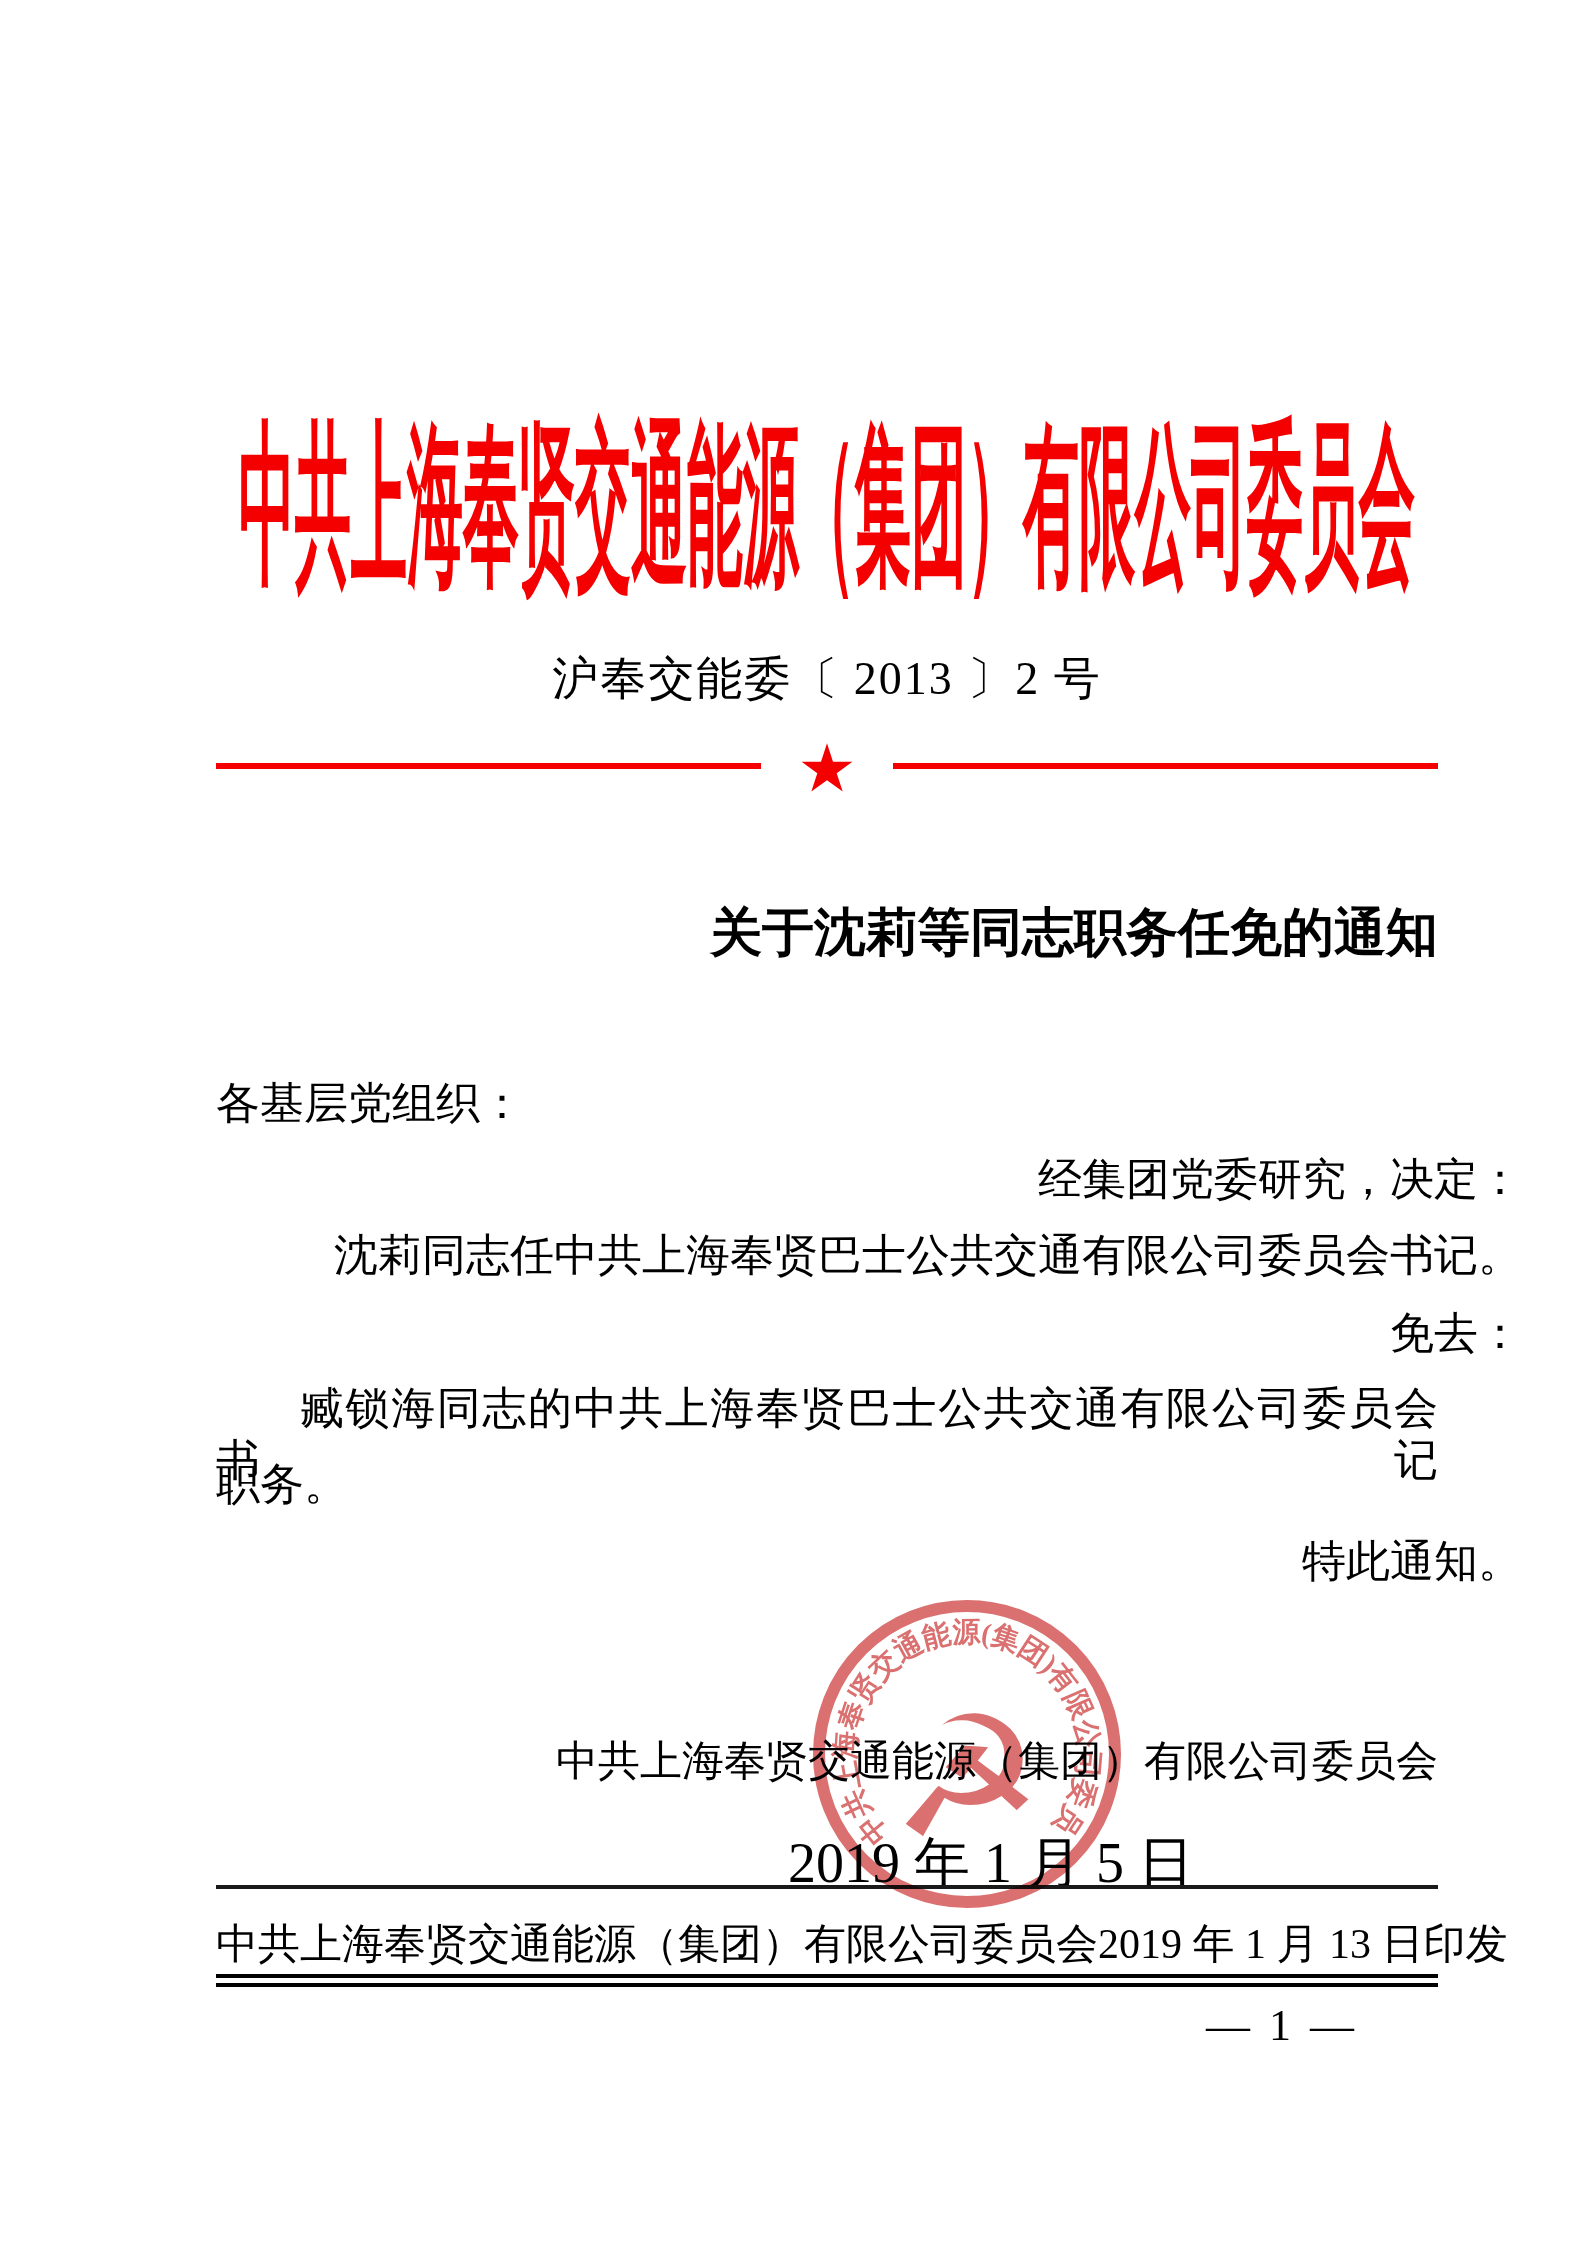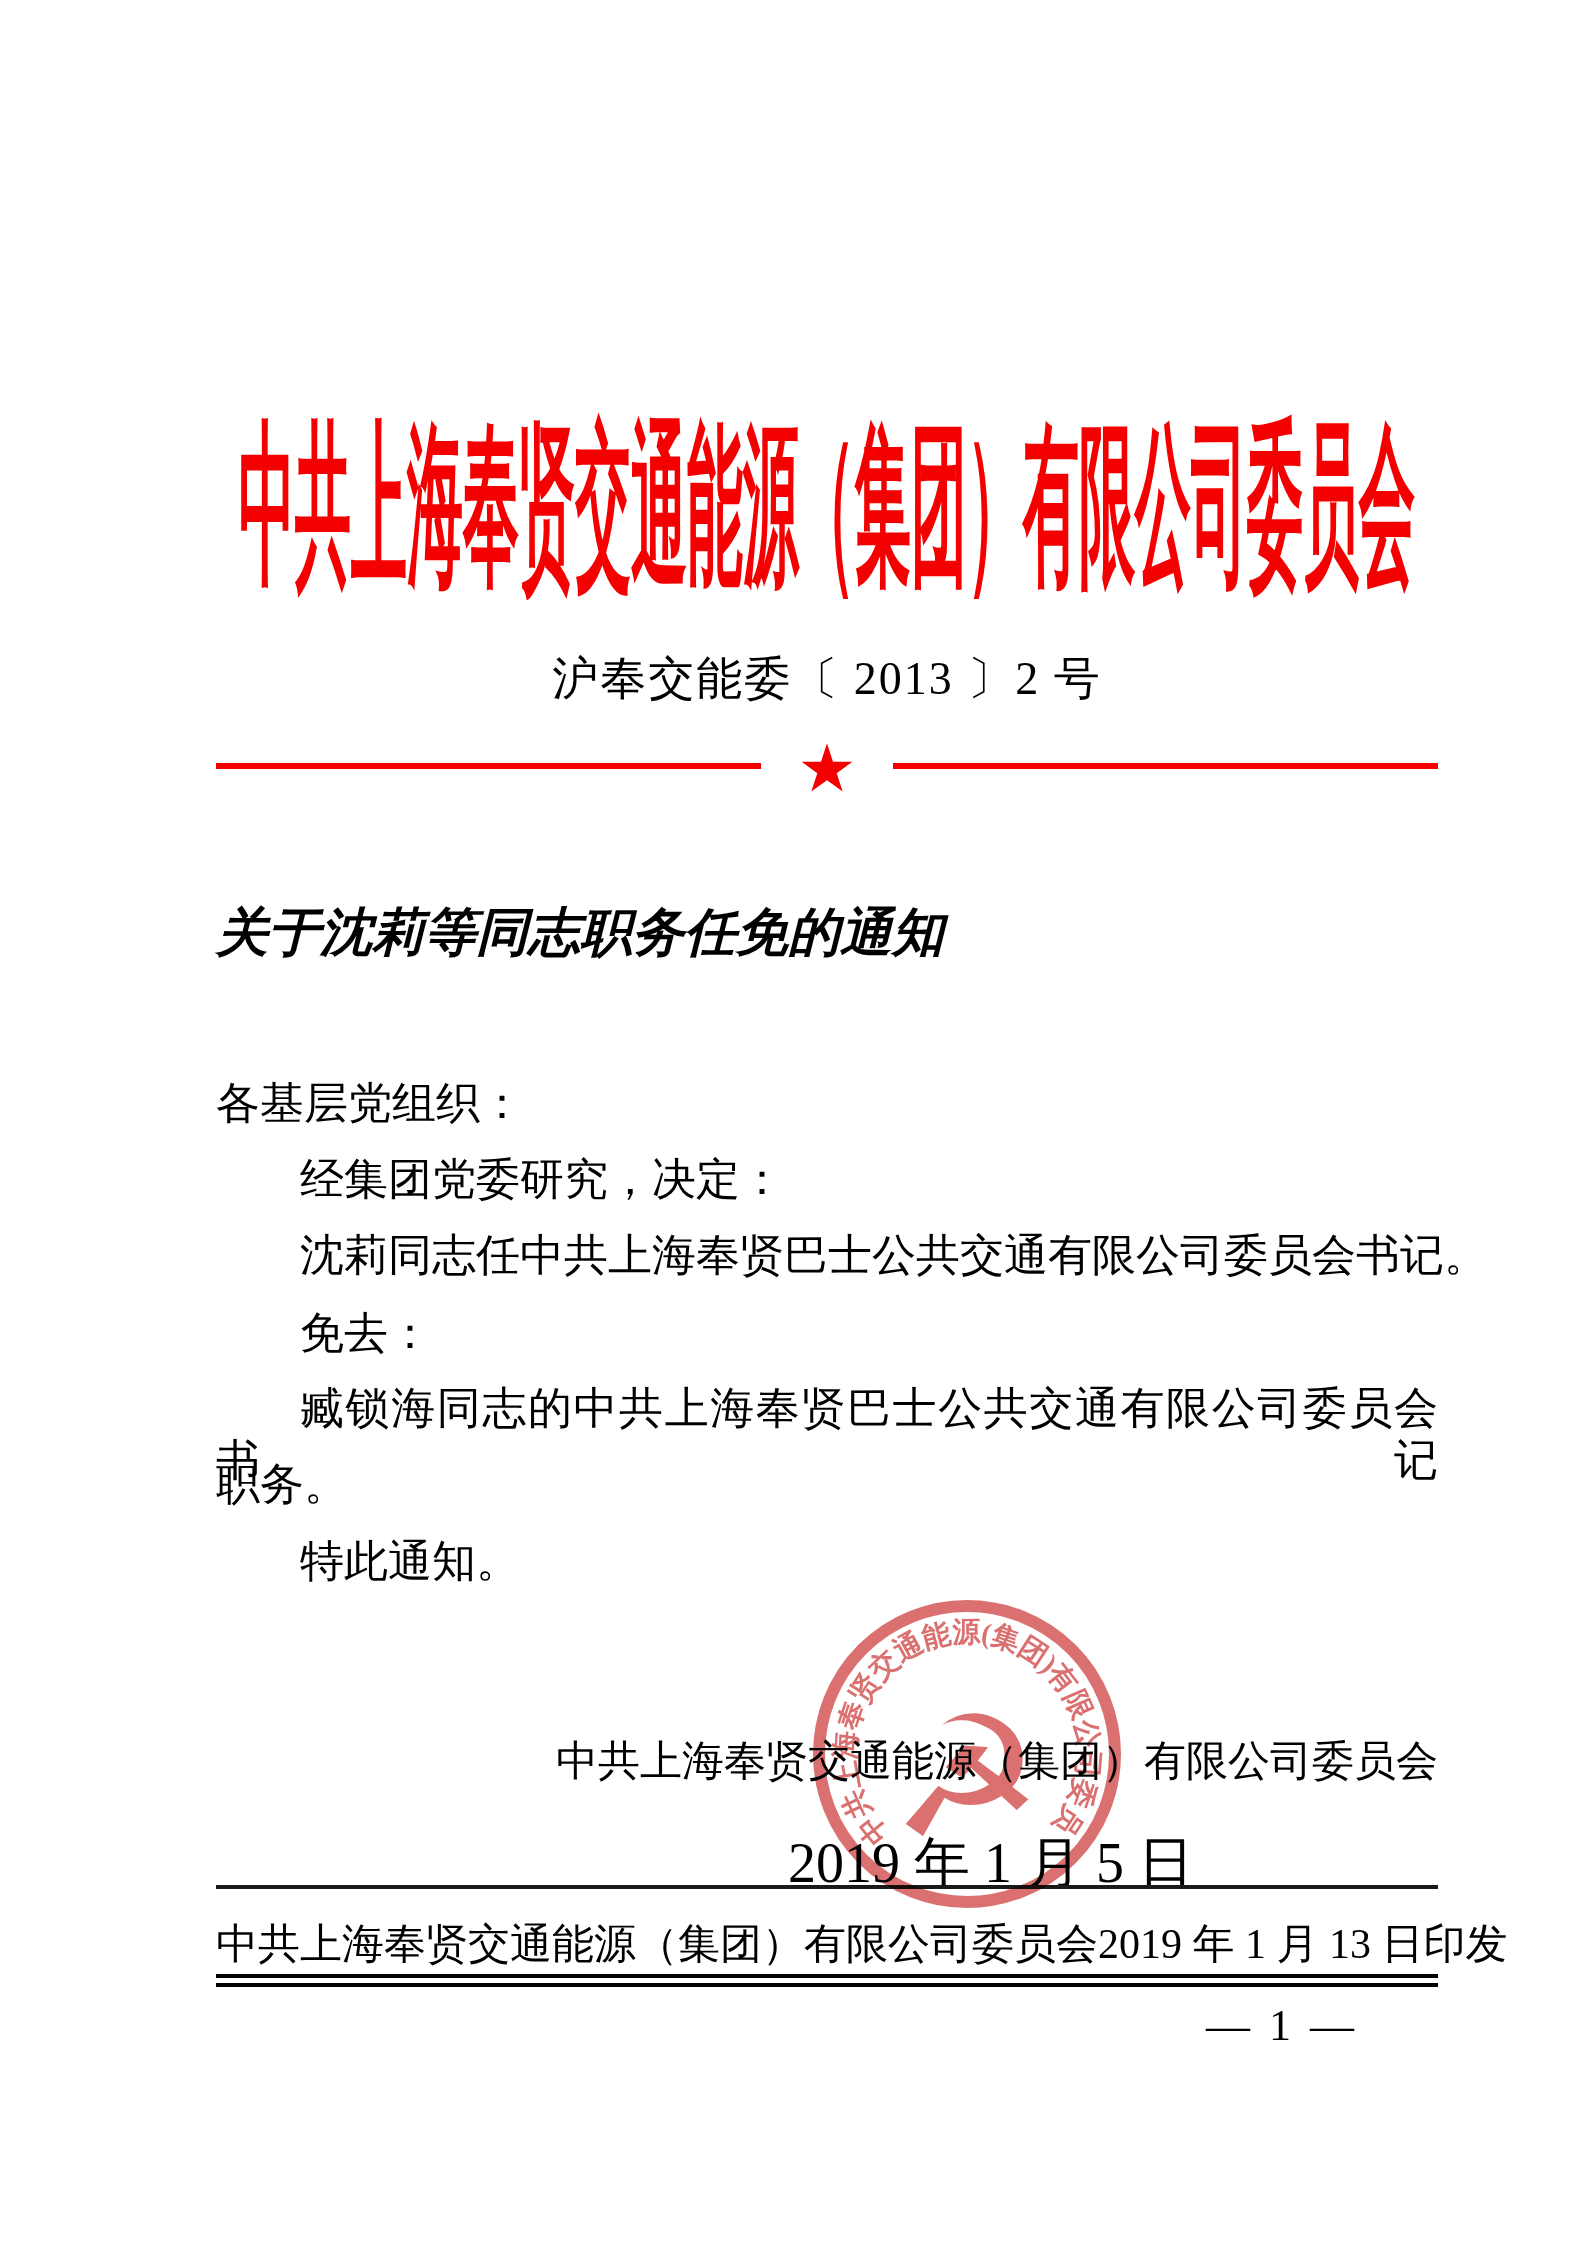--- a/index.html
+++ b/index.html
@@ -25,28 +25,28 @@
     position:absolute;top:648px;left:0;width:100%;
     text-align:center;font-size:46px;letter-spacing:2px;white-space:nowrap;
   }
   .red-rule{position:absolute;top:763px;height:6px;background:#f40000;}
   .red-rule.left{left:0;width:545px;}
   .red-rule.right{left:677px;width:545px;}
   .star{position:absolute;top:740px;left:583px;width:56px;height:60px;}
 
   .doc-title{
     position:absolute;top:898px;left:0;width:100%;
-    text-align:left;font-size:52px;font-weight:bold;white-space:nowrap;font-style:italic;
+    text-align:right;font-size:52px;font-weight:bold;white-space:nowrap;
   }
 
   .body-line{
     position:absolute;left:0;width:1222px;
     font-size:44px;line-height:52px;white-space:nowrap;
   }
-  .indent{padding-left:84px;}
+  .indent{padding-left:84px;text-align:right;}
   .justify-line{
     white-space:normal;
     text-align:justify;text-align-last:justify;
     padding-left:0;text-indent:84px;
     word-break:break-all;
   }
 
   .signature{
     position:absolute;top:1733px;right:0;
     font-size:42px;white-space:nowrap;

